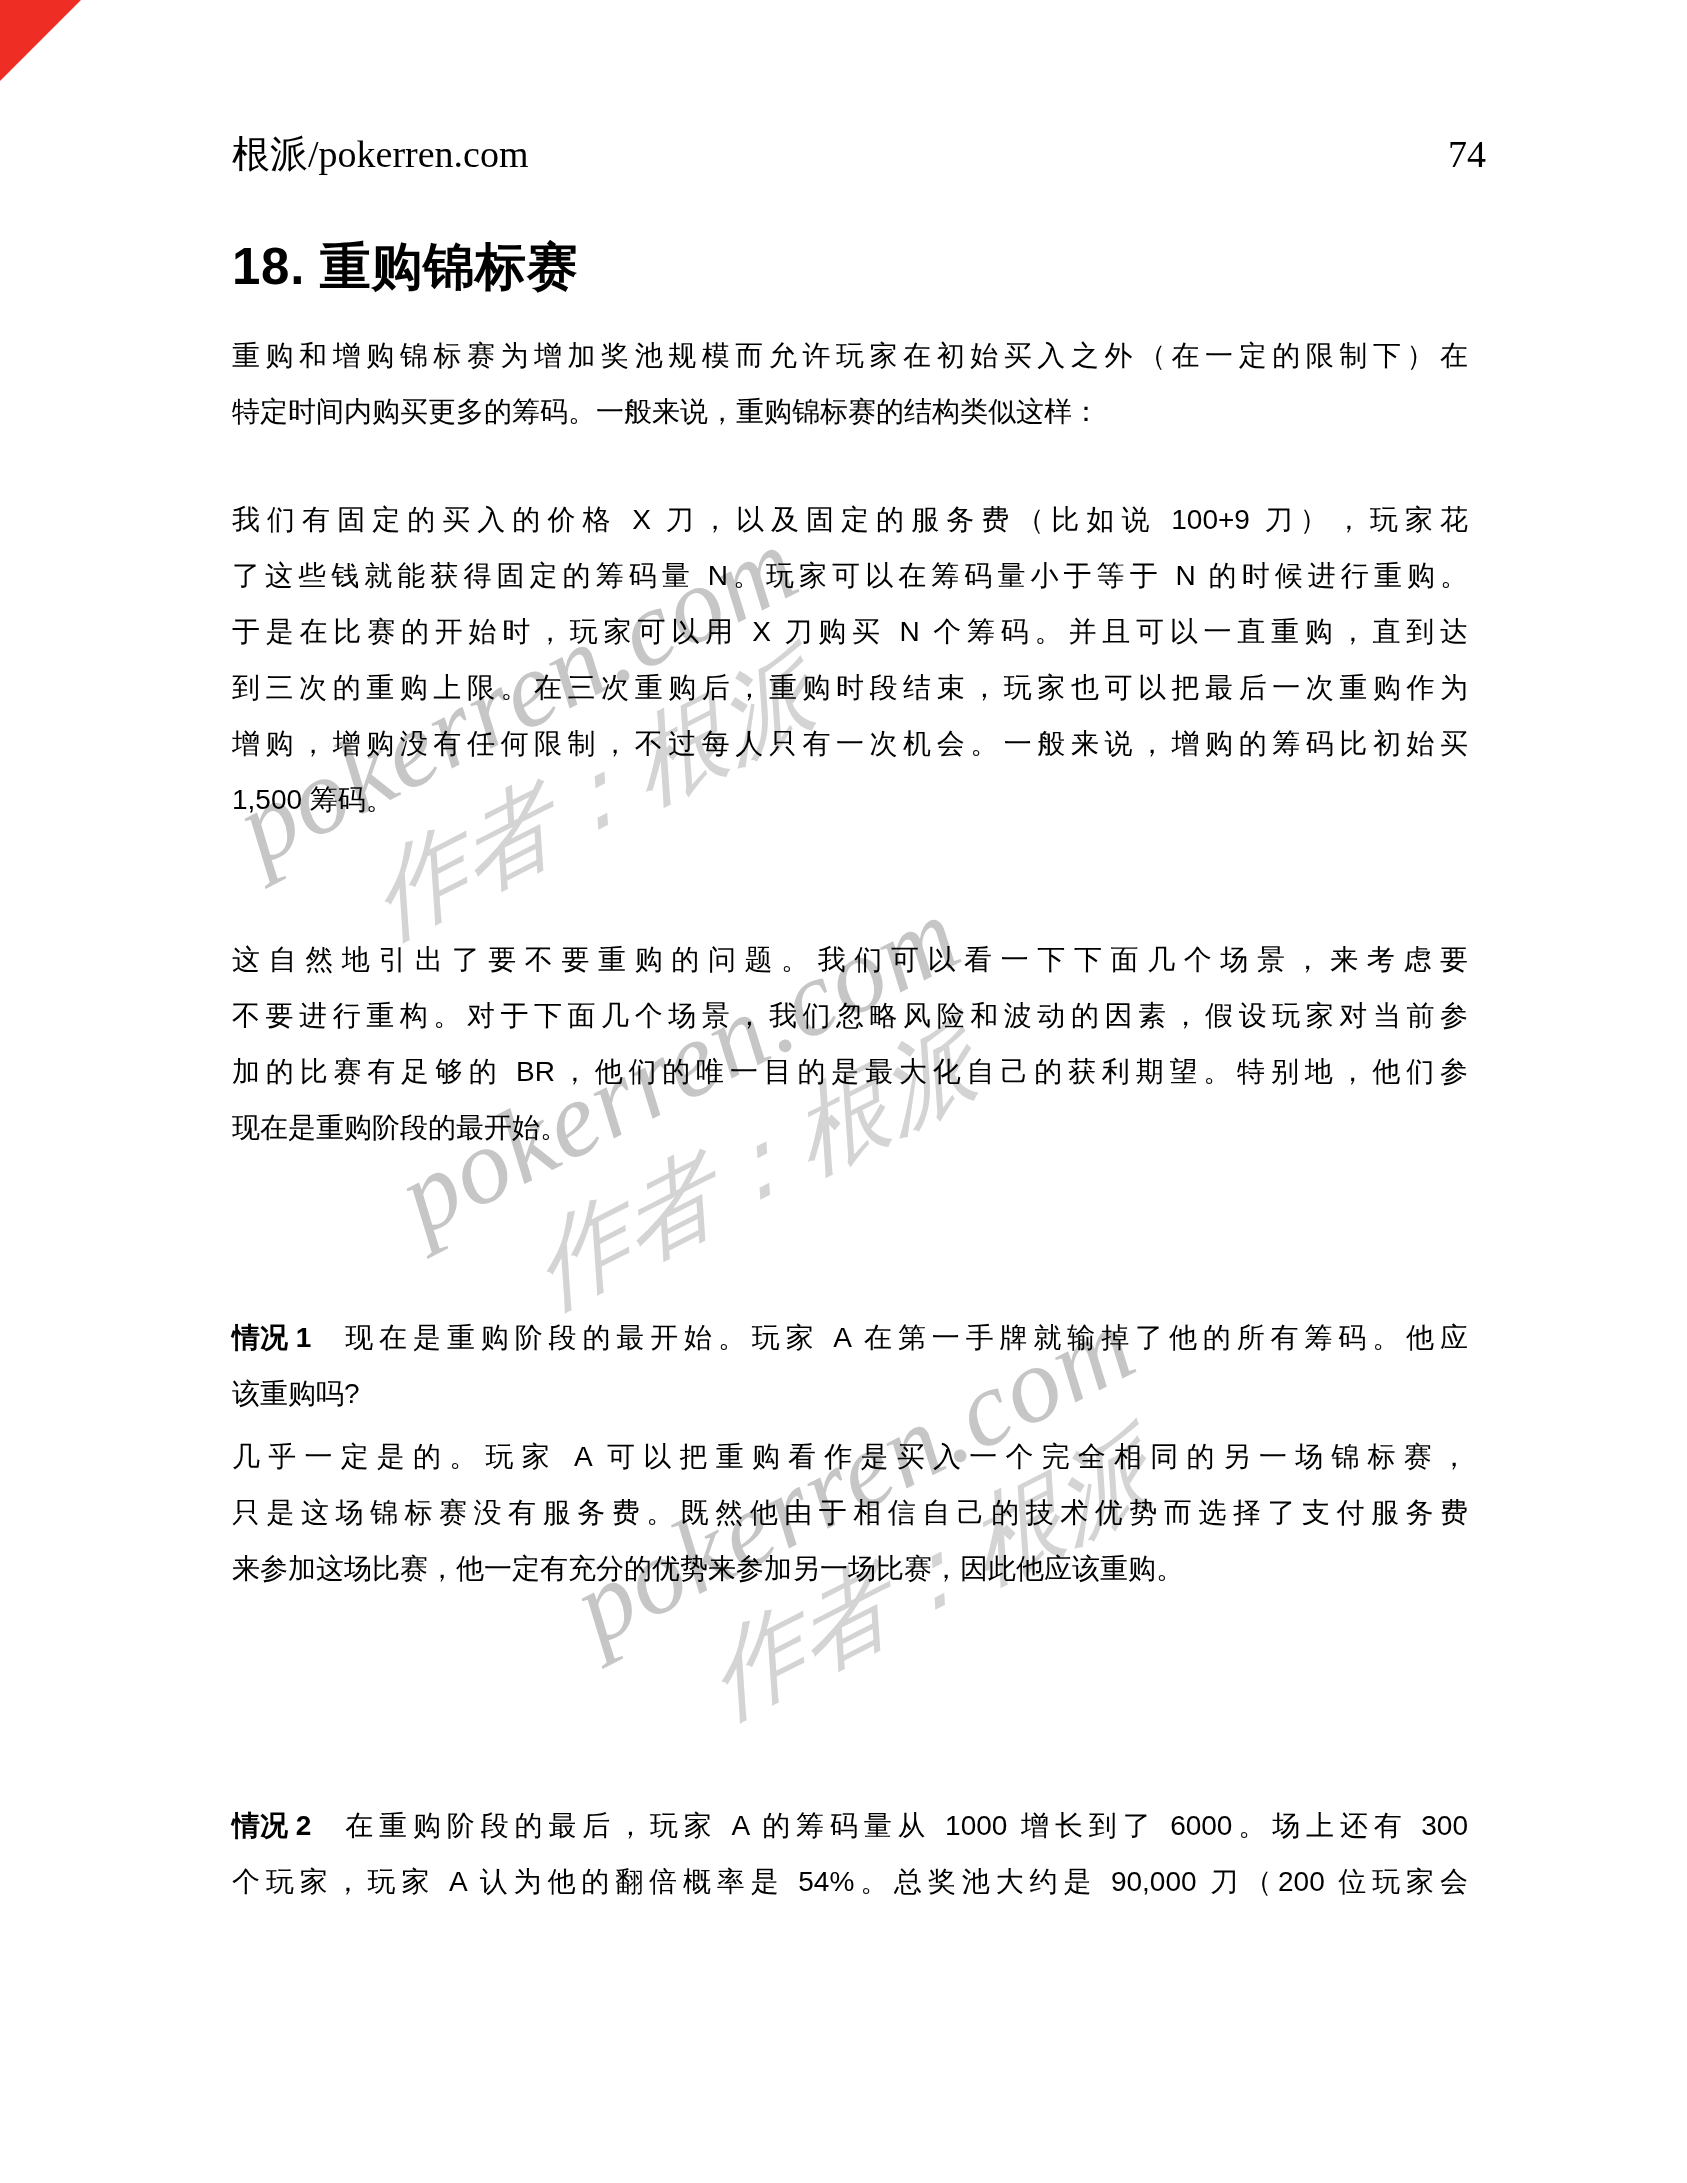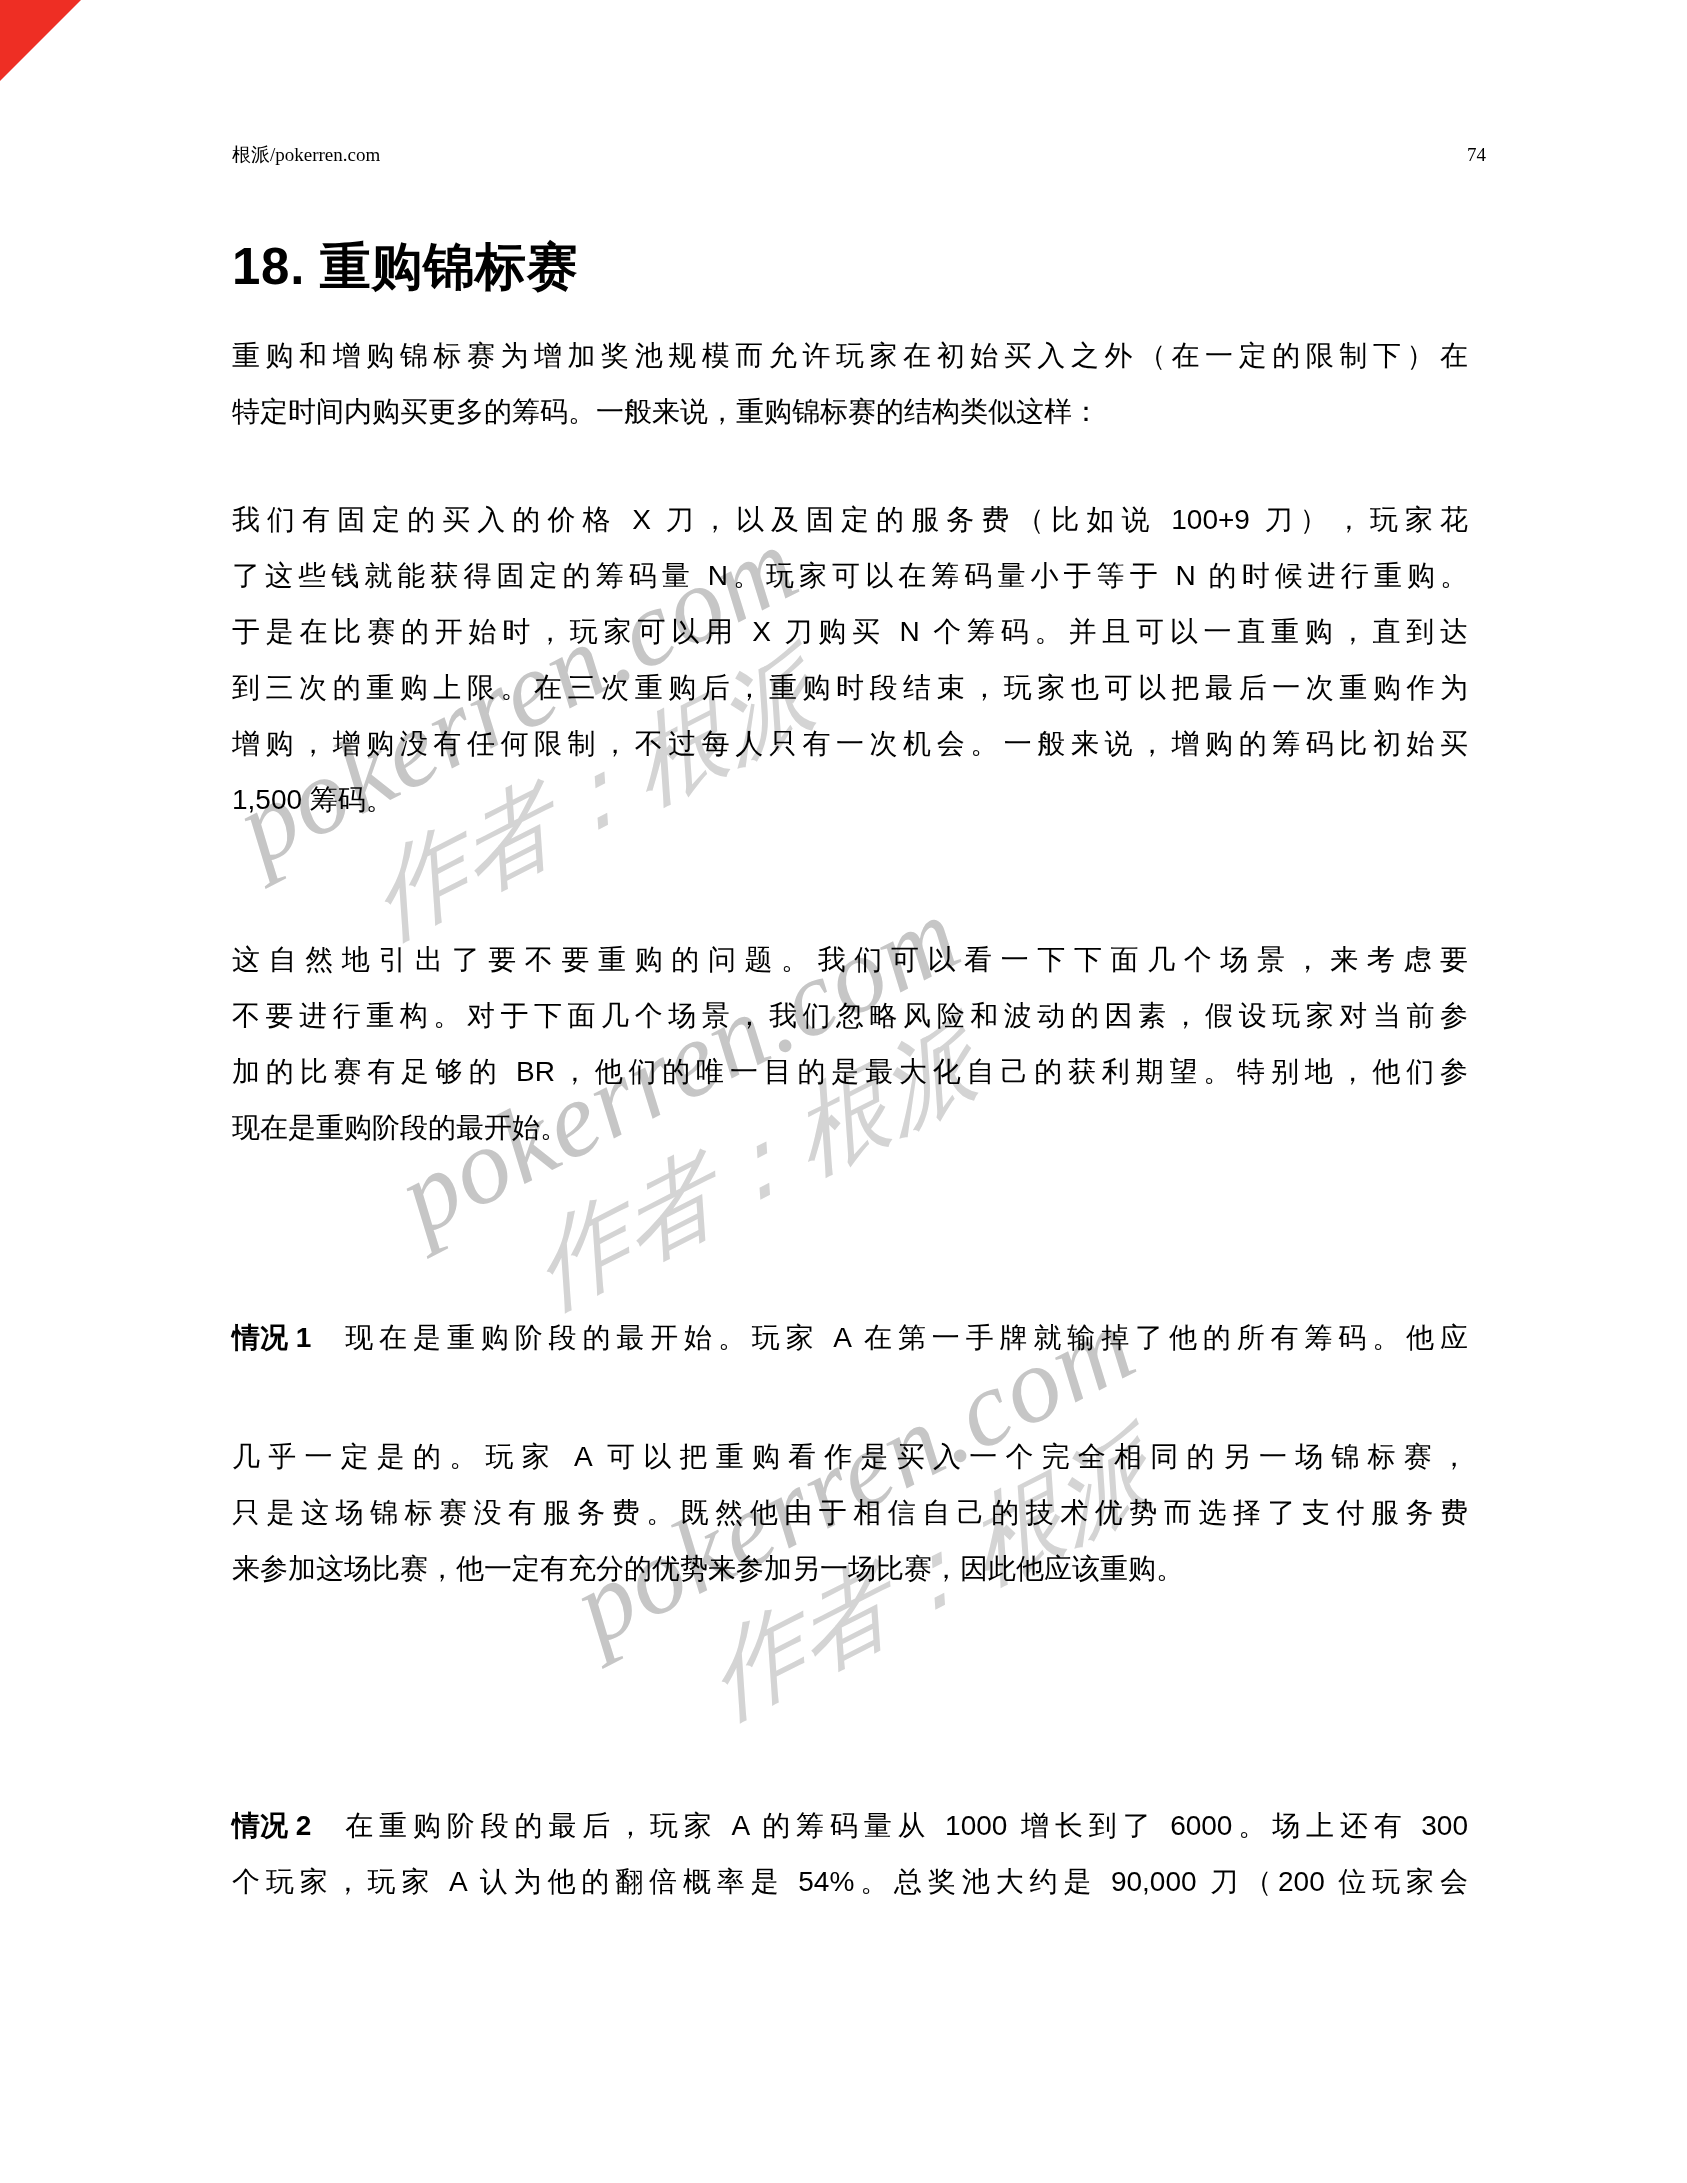--- a/index.html
+++ b/index.html
@@ -6,21 +6,21 @@
   body{
     width:1687px;height:2183px;position:relative;background:#ffffff;
     font-family:"Liberation Sans","DejaVu Sans",sans-serif;color:#000;
     overflow:hidden;
   }
   
   .corner{position:absolute;left:0;top:0;width:81px;height:81px;
     clip-path:polygon(0 0,100% 0,0 100%);z-index:5;}
   
   .hdr{position:absolute;top:138px;left:232px;width:1254px;z-index:2;
-    font-family:"Liberation Serif","DejaVu Serif",serif;font-size:19px;line-height:33px;}
+    font-family:"Liberation Serif","DejaVu Serif",serif;font-size:38px;line-height:33px;}
   .hdr .site{float:left;}
   .hdr .pagenum{float:right;}
   
   .title{position:absolute;top:237px;left:232px;z-index:2;
     font-size:51px;font-weight:bold;line-height:60px;letter-spacing:0.7px;}
   
   .blk{position:absolute;left:232px;width:1236px;z-index:2;}
   .line{font-size:28px;line-height:56px;height:56px;white-space:normal;
     font-weight:500;}
   .line.j{text-align:justify;text-align-last:justify;}
@@ -79,20 +79,21 @@
   <div class="line j">这自然地引出了要不要重购的问题。我们可以看一下下面几个场景，来考虑要</div>
   <div class="line j">不要进行重构。对于下面几个场景，我们忽略风险和波动的因素，假设玩家对当前参</div>
   <div class="line j">加的比赛有足够的 BR，他们的唯一目的是最大化自己的获利期望。特别地，他们参</div>
   <div class="line">现在是重购阶段的最开始。</div>
 </div>
 
 <div class="blk" style="top:1310px">
   <div class="line j">
     <span class="slabel">情况 1</span><span>现在是重购阶段的最开始。玩家 A 在第一手牌就输掉了他的所有筹码。他应</span>
   </div>
+  <div class="line">该重购吗?</div>
 </div>
 
 <div class="blk" style="top:1429px">
   <div class="line j">几乎一定是的。玩家 A 可以把重购看作是买入一个完全相同的另一场锦标赛，</div>
   <div class="line j">只是这场锦标赛没有服务费。既然他由于相信自己的技术优势而选择了支付服务费</div>
   <div class="line">来参加这场比赛，他一定有充分的优势来参加另一场比赛，因此他应该重购。</div>
 </div>
 
 <div class="blk" style="top:1798px">
   <div class="line j">

